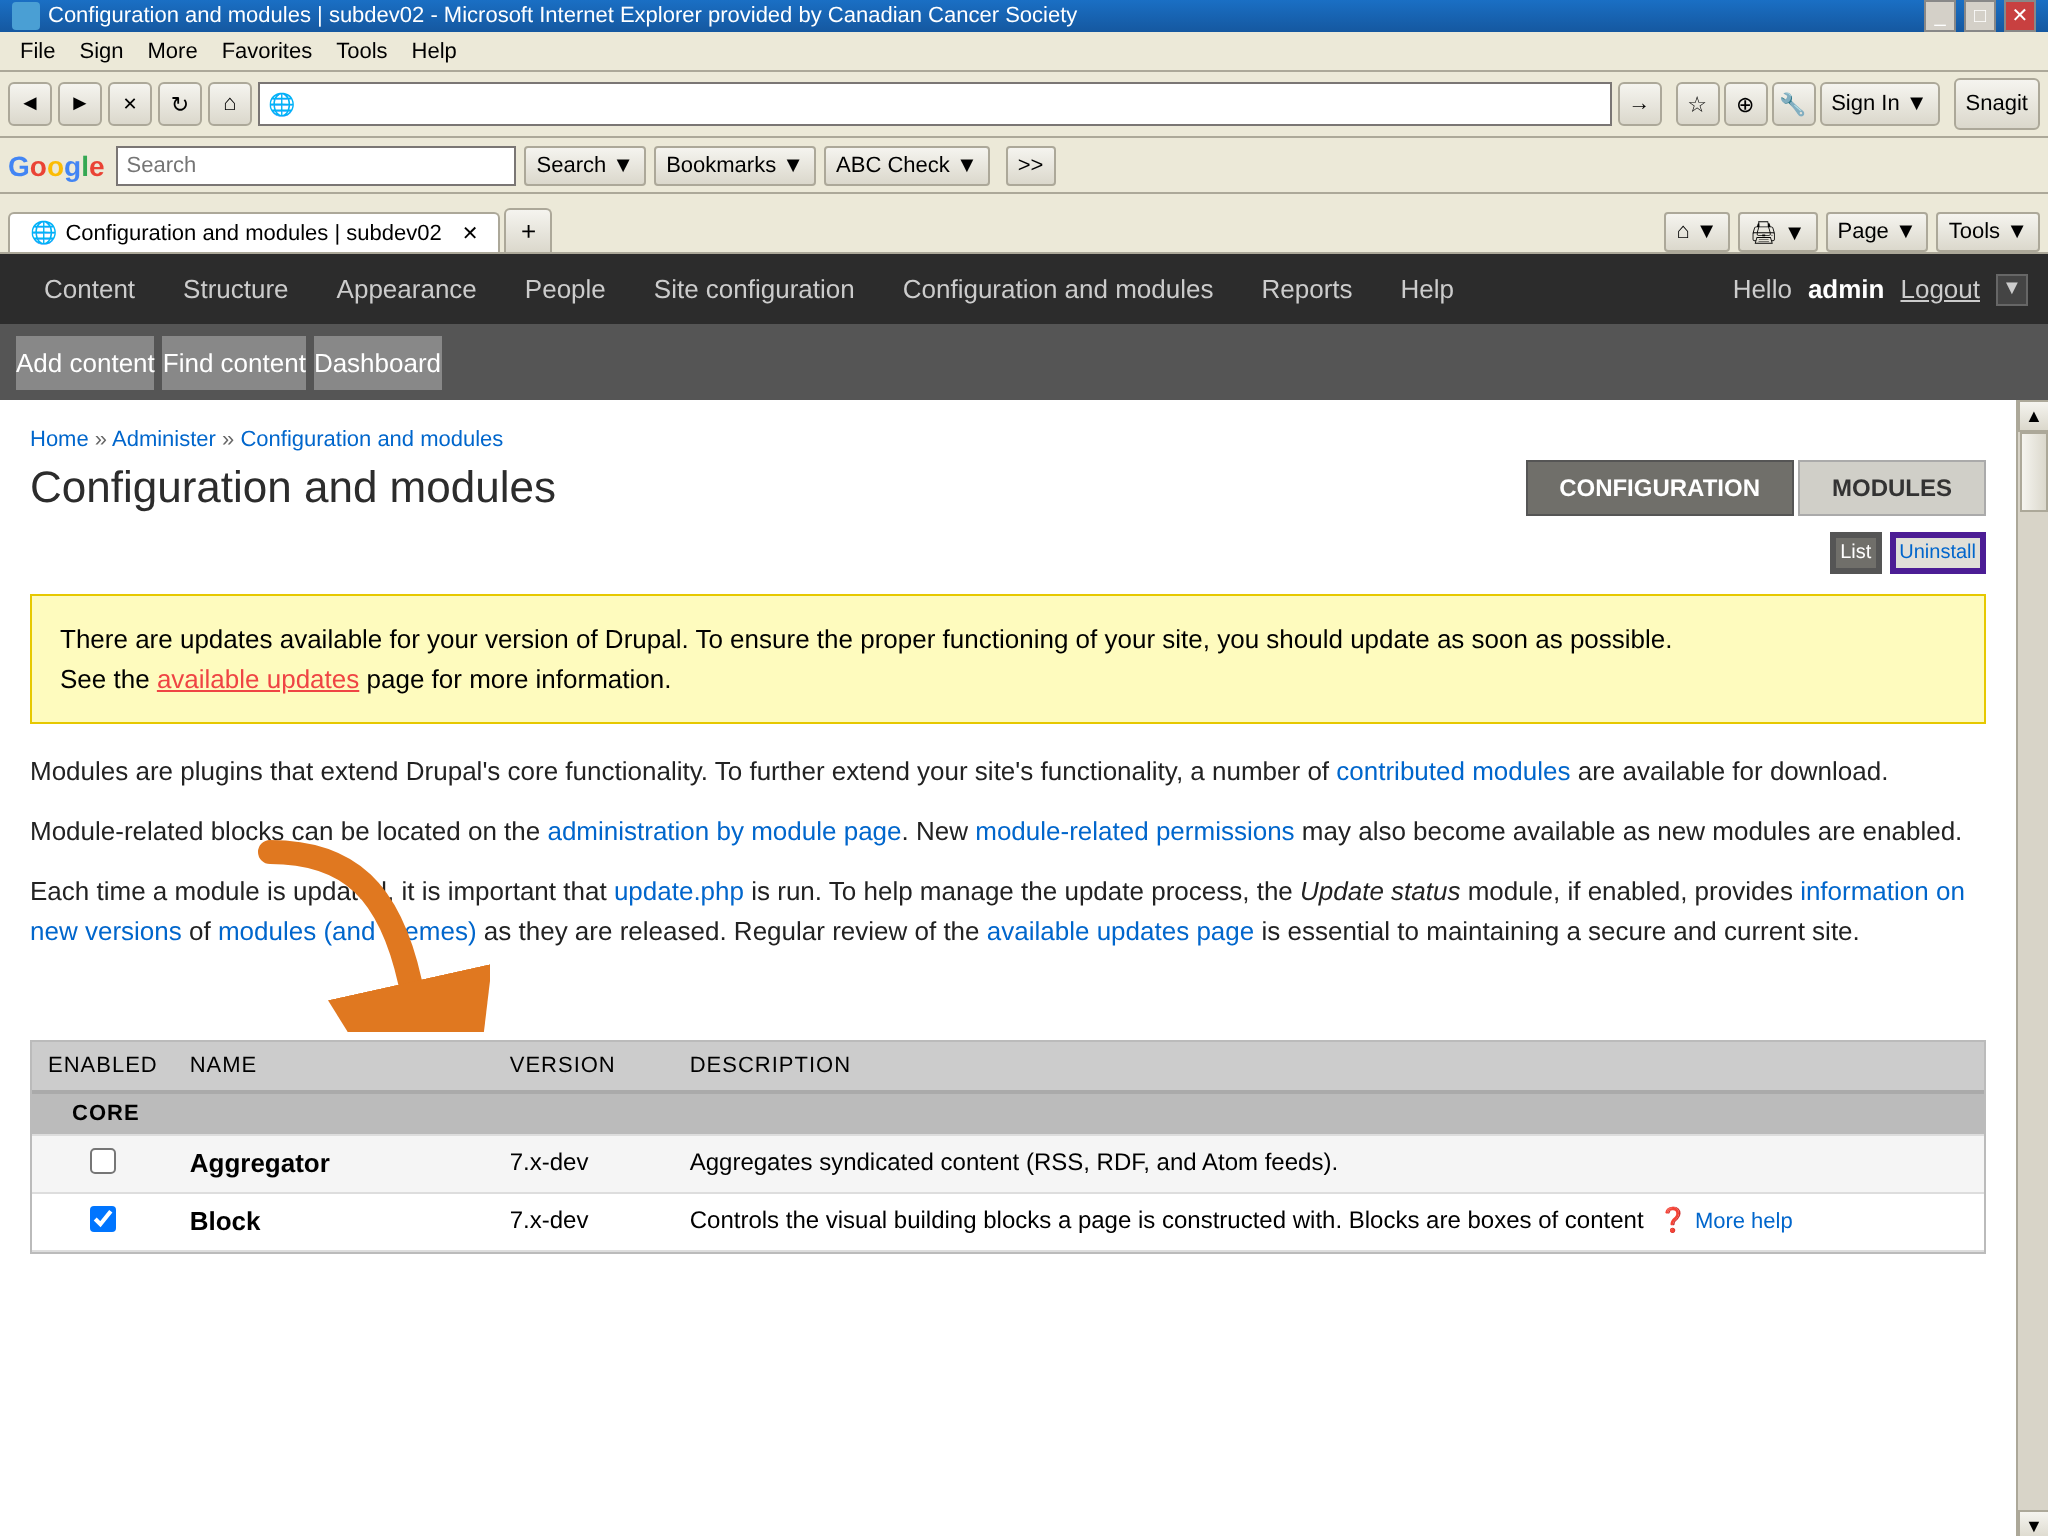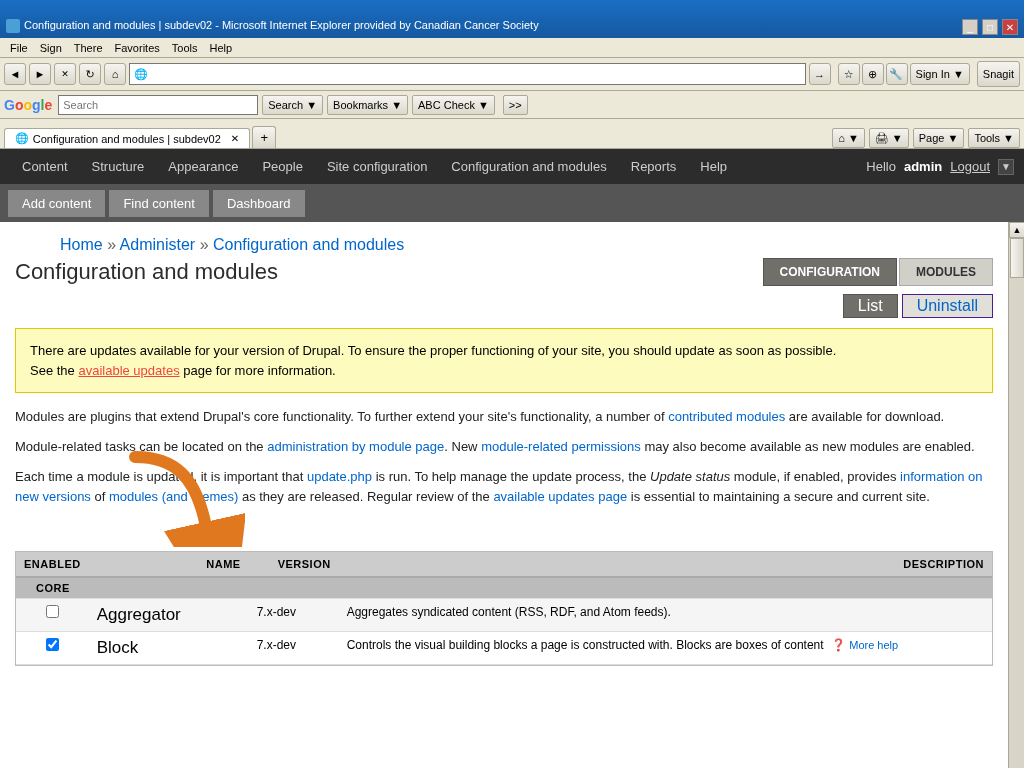--- a/index.html
+++ b/index.html
@@ -3,22 +3,23 @@
   <meta charset="utf-8">
   <style>
     * { margin: 0; padding: 0; box-sizing: border-box; }
     body { font-family: Arial, sans-serif; font-size: 13px; background: #fff; overflow: hidden; width: 1024px; height: 768px; }
 
     
     .title-bar {
       background: linear-gradient(to bottom, #1a6fc4, #1558a0);
       color: white;
       font-size: 11px;
-      padding: 19px 6px;
-      display: flex;
+      padding: 8px 6px;
+      display: flex;
+      align-items: center;
       gap: 4px;
       height: 14px;
     }
     .title-bar-icon { width: 14px; height: 14px; background: #4a9fd4; border-radius: 2px; }
 
     .nav-row {
       display: flex;
       align-items: center;
       padding: 3px 4px;
       gap: 3px;
@@ -145,33 +146,32 @@
       background: #555;
       display: flex;
       align-items: center;
       padding: 0 8px;
       height: 38px;
       gap: 4px;
     }
     .action-btn {
       background: #888;
       color: white;
-      padding: 6px 14px;
+      padding: 6px 0;
       font-size: 13px;
       cursor: pointer;
       border: none;
       text-align: center;
     }
 
     
     .breadcrumb-bar {
       padding: 10px 15px 4px;
-      font-size: 16px;
+      font-size: 11px;
       color: #666;
-      margin-left: 45px;
     }
     .breadcrumb-bar a { color: #0066cc; text-decoration: none; }
 
     
     .page-content {
       padding: 0 15px;
     }
 
     .page-header {
       display: flex;
@@ -204,26 +204,26 @@
       border-color: #555;
     }
 
     .list-uninstall-row {
       display: flex;
       justify-content: flex-end;
       gap: 4px;
       margin-bottom: 10px;
     }
     .mini-link {
-      font-size: 16px;
+      font-size: 10px;
       color: #0066cc;
       text-decoration: none;
-      padding: 2px 14px;
+      padding: 2px 2px;
       background: #e0dfd8;
-      border: 1px solid #4c1d95;
+      border: 3px solid #4c1d95;
     }
     .mini-link.active {
       background: #706f6a;
       color: white;
       border-color: #555;
     }
 
     
     .warning-box {
       background: #fefbbe;
@@ -266,43 +266,43 @@
       margin-top: 4px;
     }
     .module-table {
       width: 100%;
       border-collapse: collapse;
       font-size: 12px;
     }
     .module-table thead th {
       background: #ccc;
       padding: 6px 8px;
-      text-align: right;
-      font-weight: bold;
+      text-align: left;
+      font-weight: normal;
       font-size: 11px;
       text-transform: uppercase;
       border-bottom: 2px solid #aaa;
       letter-spacing: 0.5px;
       margin-top: 24px;
     }
     .module-table .group-row td {
       background: #bbb;
       font-weight: bold;
       font-size: 11px;
       text-transform: uppercase;
       padding: 4px 20px;
       letter-spacing: 0.5px;
     }
     .module-table tbody tr td {
       padding: 6px 8px;
       border-bottom: 1px solid #ddd;
       vertical-align: top;
     }
     .module-table tbody tr:nth-child(even) { background: #f5f5f5; }
-    .module-table .module-name { font-weight: normal; font-size: 17px; }
+    .module-table .module-name { font-weight: bold; font-size: 13px; }
     .more-help { color: #0066cc; font-size: 11px; text-decoration: none; }
 
     
     .main-area {
       display: flex;
       height: calc(768px - 22px - 28px - 28px - 26px - 20px - 35px - 38px);
       overflow: hidden;
     }
     .content-area {
       flex: 1;
@@ -344,21 +344,21 @@
   <div style="margin-left:auto;display:flex;gap:4px;">
     <div style="width:16px;height:16px;background:#d4d0c8;border:1px solid #888;display:flex;align-items:center;justify-content:center;font-size:10px;cursor:pointer;">_</div>
     <div style="width:16px;height:16px;background:#d4d0c8;border:1px solid #888;display:flex;align-items:center;justify-content:center;font-size:10px;cursor:pointer;">□</div>
     <div style="width:16px;height:16px;background:#c84040;border:1px solid #888;display:flex;align-items:center;justify-content:center;font-size:10px;cursor:pointer;color:white;">✕</div>
   </div>
 </div>
 
 <div class="menu-bar">
   <div class="menu-item">File</div>
   <div class="menu-item">Sign</div>
-  <div class="menu-item">There</div>
+  <div class="menu-item">More</div>
   <div class="menu-item">Favorites</div>
   <div class="menu-item">Tools</div>
   <div class="menu-item">Help</div>
 </div>
 
 <div class="nav-row">
   <div class="nav-btn">◄</div>
   <div class="nav-btn">►</div>
   <div class="nav-btn" style="font-size:9px;">✕</div>
   <div class="nav-btn">↻</div>
@@ -463,21 +463,21 @@
       <div class="warning-box">
         <span>There are updates available for your version of Drupal. To ensure the proper functioning of your site, you should update as soon as possible.</span><br>
         <span>See the </span><a href="#">available updates</a><span> page for more information.</span>
       </div>
 
       <p class="body-text">
         <span>Modules are plugins that extend Drupal's core functionality. To further extend your site's functionality, a number of </span><a href="#">contributed modules</a><span> are available for download.</span>
       </p>
 
       <p class="body-text">
-        <span>Module-related tasks can be located on the </span><a href="#">administration by module page</a><span>. New </span><a href="#">module-related permissions</a><span> may also become available as new modules are enabled.</span>
+        <span>Module-related blocks can be located on the </span><a href="#">administration by module page</a><span>. New </span><a href="#">module-related permissions</a><span> may also become available as new modules are enabled.</span>
       </p>
 
       <div class="arrow-container">
         <p class="body-text">
           <span>Each time a module is updated, it is important that </span><a href="#">update.php</a><span> is run. To help manage the update process, the </span><em>Update status</em><span> module, if enabled, provides </span><a href="#">information on new versions</a><span> of </span><a href="#">modules (and themes)</a><span> as they are released. Regular review of the </span> <a href="#">available updates page</a><span> is essential to maintaining a secure and current site.</span>
         </p>
 
         <svg class="arrow-svg" viewBox="0 0 130 100">
           <defs>
             <marker id="arrowhead" markerWidth="10" markerHeight="7" refX="0" refY="3.5" orient="auto">

